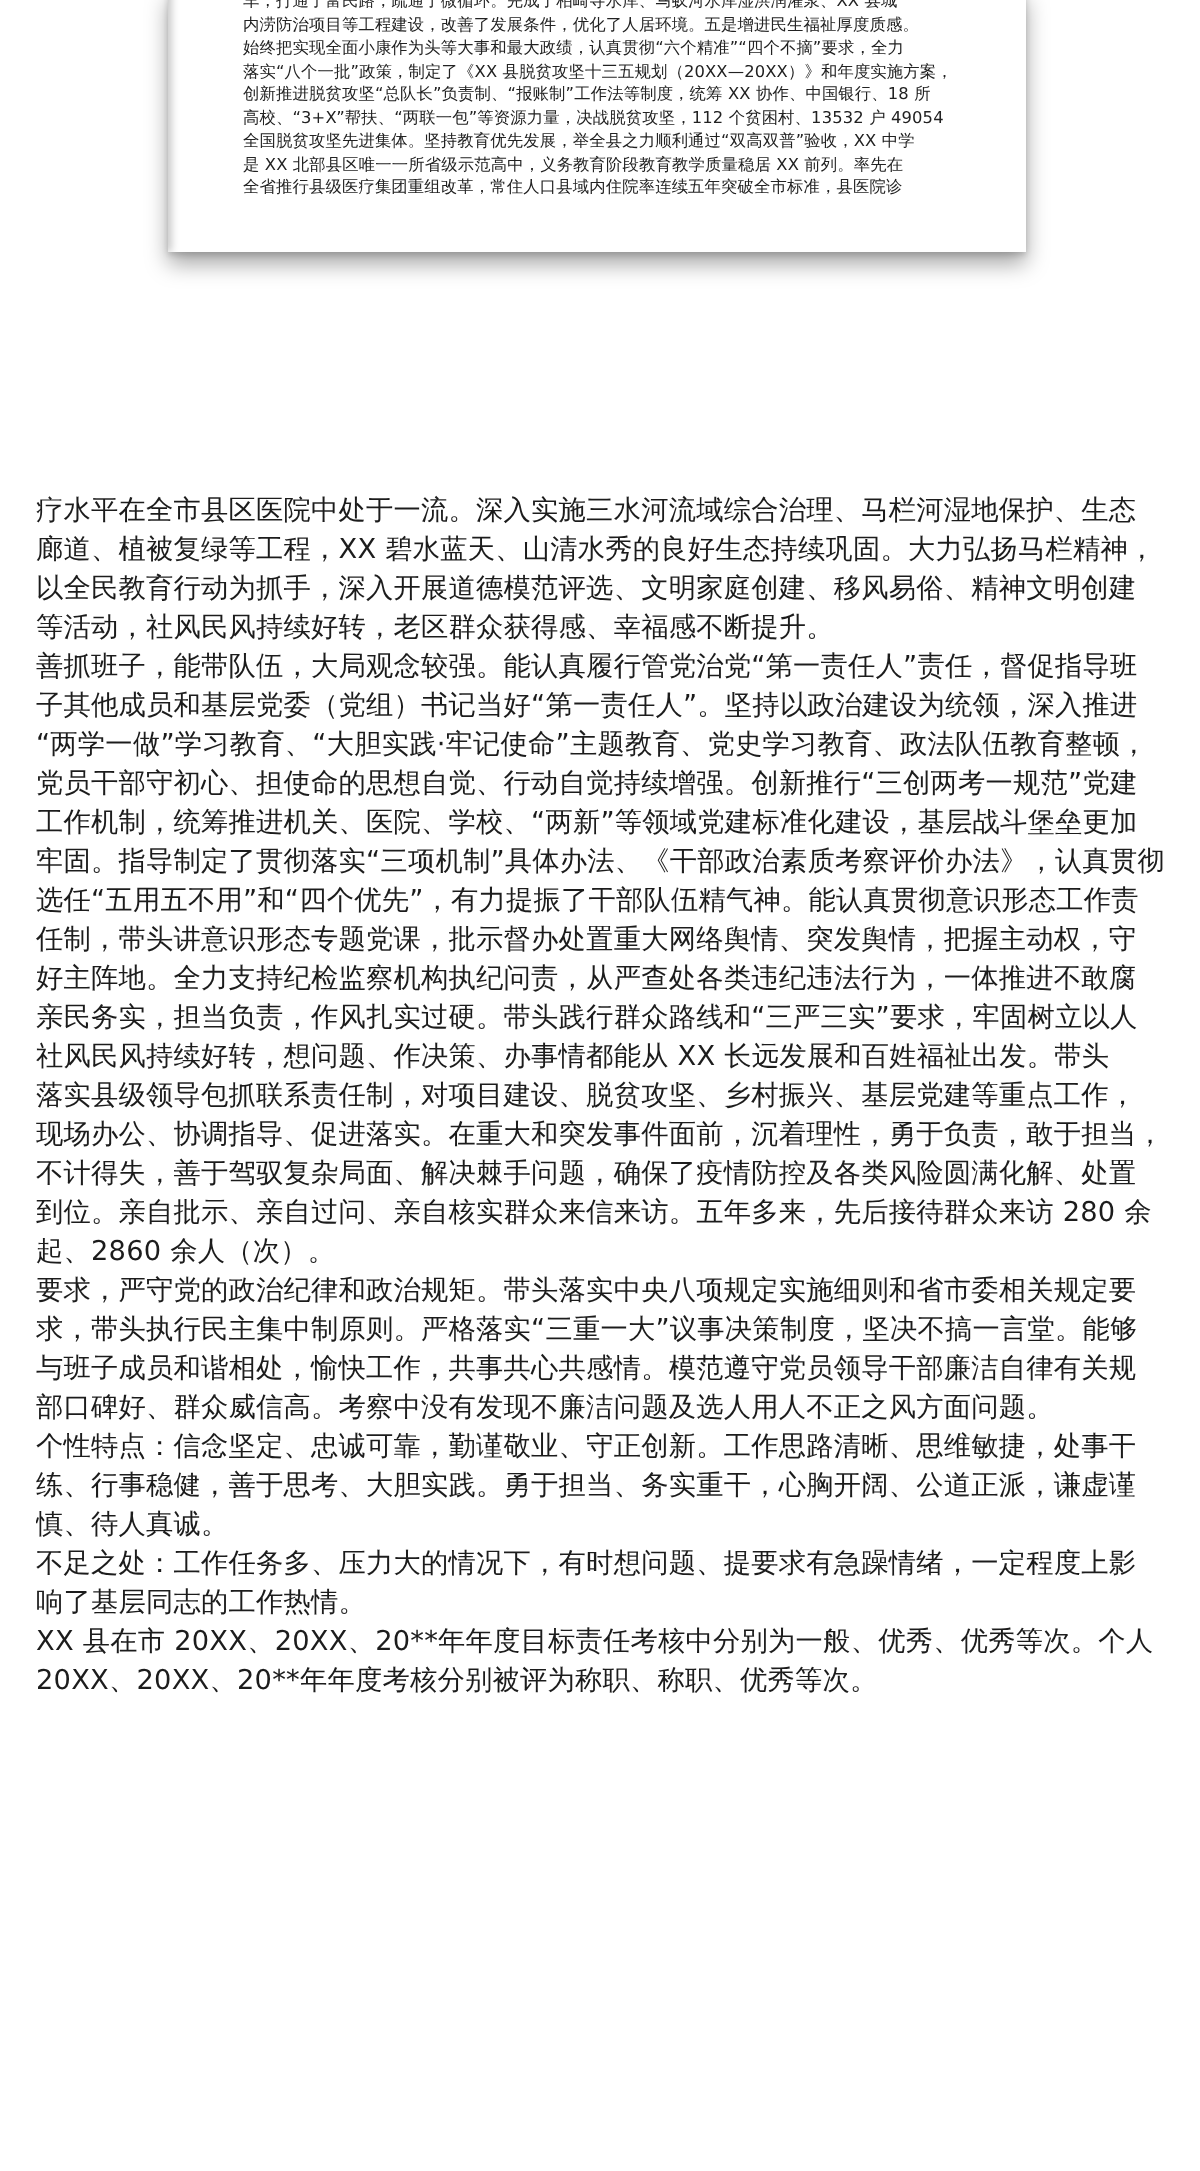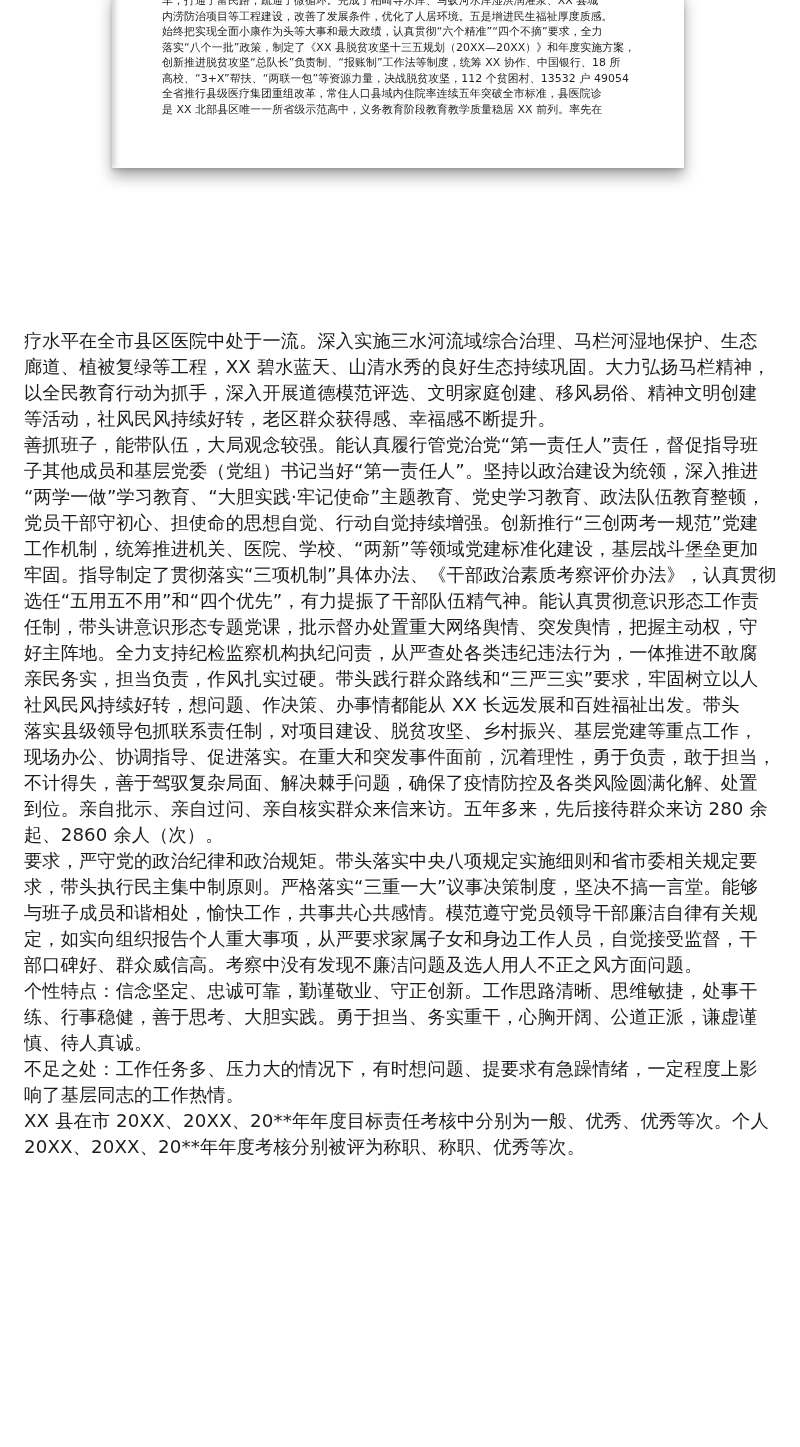--- a/index.html
+++ b/index.html
@@ -70,22 +70,23 @@
 <body>
 
 <div class="preview-card">
   <div class="preview-text">
     <span class="preview-line">车，打通了富民路，疏通了微循环。完成了柏崎寺水库、马蚁河水库湿洪润灌浆、XX 县城</span>
     <span class="preview-line">内涝防治项目等工程建设，改善了发展条件，优化了人居环境。五是增进民生福祉厚度质感。</span>
     <span class="preview-line">始终把实现全面小康作为头等大事和最大政绩，认真贯彻“六个精准”“四个不摘”要求，全力</span>
     <span class="preview-line">落实“八个一批”政策，制定了《XX 县脱贫攻坚十三五规划（20XX—20XX）》和年度实施方案，</span>
     <span class="preview-line">创新推进脱贫攻坚“总队长”负责制、“报账制”工作法等制度，统筹 XX 协作、中国银行、18 所</span>
     <span class="preview-line">高校、“3+X”帮扶、“两联一包”等资源力量，决战脱贫攻坚，112 个贫困村、13532 户 49054</span>
+    <span class="preview-line">全国脱贫攻坚先进集体。坚持教育优先发展，举全县之力顺利通过“双高双普”验收，XX 中学</span>
+    <span class="preview-line">是 XX 北部县区唯一一所省级示范高中，义务教育阶段教育教学质量稳居 XX 前列。率先在</span>
     <span class="preview-line">全省推行县级医疗集团重组改革，常住人口县域内住院率连续五年突破全市标准，县医院诊</span>
-    <span class="preview-line">是 XX 北部县区唯一一所省级示范高中，义务教育阶段教育教学质量稳居 XX 前列。率先在</span>
   </div>
 </div>
 
 <div class="main-body">
   <span class="main-line">疗水平在全市县区医院中处于一流。深入实施三水河流域综合治理、马栏河湿地保护、生态</span>
   <span class="main-line">廊道、植被复绿等工程，XX 碧水蓝天、山清水秀的良好生态持续巩固。大力弘扬马栏精神，</span>
   <span class="main-line">以全民教育行动为抓手，深入开展道德模范评选、文明家庭创建、移风易俗、精神文明创建</span>
   <span class="main-line">等活动，社风民风持续好转，老区群众获得感、幸福感不断提升。</span>
   <span class="main-line">善抓班子，能带队伍，大局观念较强。能认真履行管党治党“第一责任人”责任，督促指导班</span>
   <span class="main-line">子其他成员和基层党委（党组）书记当好“第一责任人”。坚持以政治建设为统领，深入推进</span>
@@ -99,21 +100,20 @@
   <span class="main-line">亲民务实，担当负责，作风扎实过硬。带头践行群众路线和“三严三实”要求，牢固树立以人</span>
   <span class="main-line">社风民风持续好转，想问题、作决策、办事情都能从 XX 长远发展和百姓福祉出发。带头</span>
   <span class="main-line">落实县级领导包抓联系责任制，对项目建设、脱贫攻坚、乡村振兴、基层党建等重点工作，</span>
   <span class="main-line">现场办公、协调指导、促进落实。在重大和突发事件面前，沉着理性，勇于负责，敢于担当，</span>
   <span class="main-line">不计得失，善于驾驭复杂局面、解决棘手问题，确保了疫情防控及各类风险圆满化解、处置</span>
   <span class="main-line">到位。亲自批示、亲自过问、亲自核实群众来信来访。五年多来，先后接待群众来访 280 余</span>
   <span class="main-line">起、2860 余人（次）。</span>
   <span class="main-line">要求，严守党的政治纪律和政治规矩。带头落实中央八项规定实施细则和省市委相关规定要</span>
   <span class="main-line">求，带头执行民主集中制原则。严格落实“三重一大”议事决策制度，坚决不搞一言堂。能够</span>
   <span class="main-line">与班子成员和谐相处，愉快工作，共事共心共感情。模范遵守党员领导干部廉洁自律有关规</span>
-  <span class="main-line">定，如实向组织报告个人重大事项，从严要求家属子女和身边工作人员，自觉接受监督，干</span>
   <span class="main-line">部口碑好、群众威信高。考察中没有发现不廉洁问题及选人用人不正之风方面问题。</span>
   <span class="main-line">个性特点：信念坚定、忠诚可靠，勤谨敬业、守正创新。工作思路清晰、思维敏捷，处事干</span>
   <span class="main-line">练、行事稳健，善于思考、大胆实践。勇于担当、务实重干，心胸开阔、公道正派，谦虚谨</span>
   <span class="main-line">慎、待人真诚。</span>
   <span class="main-line">不足之处：工作任务多、压力大的情况下，有时想问题、提要求有急躁情绪，一定程度上影</span>
   <span class="main-line">响了基层同志的工作热情。</span>
   <span class="main-line">XX  县在市  20XX、20XX、20**年年度目标责任考核中分别为一般、优秀、优秀等次。个人</span>
   <span class="main-line">20XX、20XX、20**年年度考核分别被评为称职、称职、优秀等次。</span>
 </div>
 

